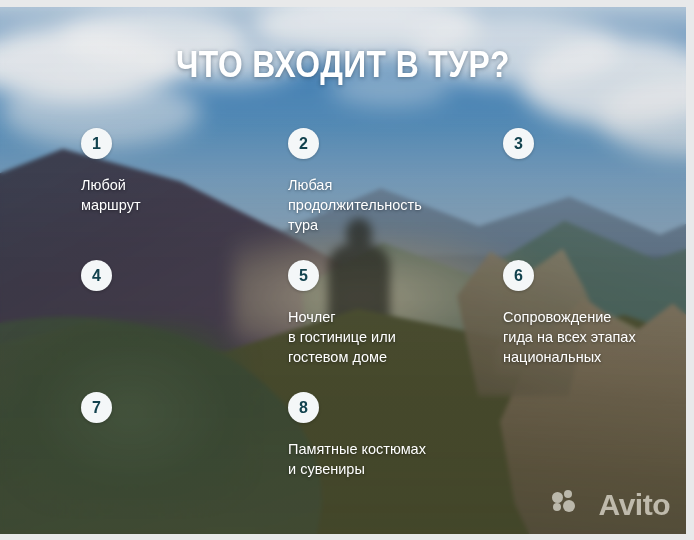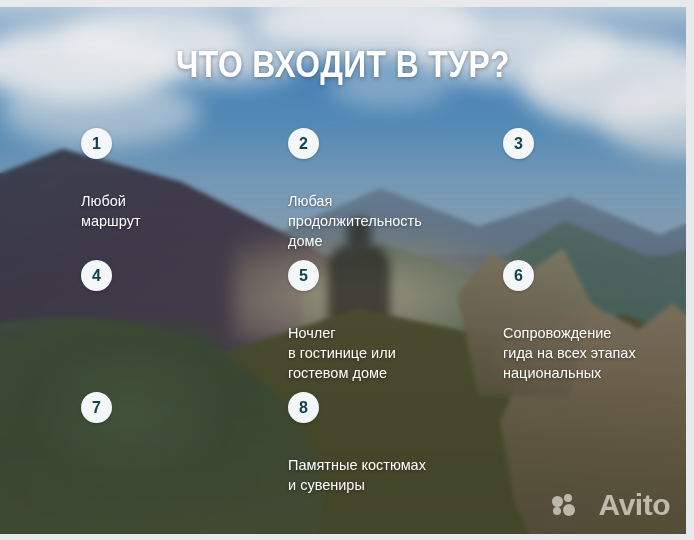--- a/index.html
+++ b/index.html
@@ -279,21 +279,21 @@
     display: flex;
     align-items: center;
     justify-content: center;
     color: #12424e;
     font-size: 16px;
     font-weight: 700;
     line-height: 1;
   }
 
   .item-text {
-    margin-top: 32px;
+    margin-top: 16px;
     color: #ffffff;
     font-size: 14.5px;
     line-height: 20px;
     font-weight: 400;
     text-shadow: 0 1px 3px rgba(0,0,0,0.42);
     white-space: pre-line;
   }
 
   
   .col1 { left: 81px; }
@@ -306,21 +306,21 @@
   .w1 { width: 190px; }
   .w2 { width: 200px; }
   .w3 { width: 180px; }
 
   
   .avito {
     position: absolute;
     right: 16px;
     bottom: 14px;
     display: flex;
-    align-items: center;
+    align-items: flex-start;
     gap: 23px;
     opacity: 0.78;
   }
   .avito-dots {
     position: relative;
     width: 24px;
     height: 22px;
   }
   .avito-dots i {
     position: absolute;
@@ -394,21 +394,21 @@
           <div class="item-text">Любой
 маршрут</div>
         </div>
 
         <div class="item col2 row1 w2">
           <div class="num-badge">
             <span>2</span>
           </div>
           <div class="item-text">Любая
 продолжительность
-доме</div>
+тура</div>
         </div>
 
         <div class="item col3 row1 w3">
           <div class="num-badge">
             <span>3</span>
           </div>
         </div>
 
         <div class="item col1 row2 w1">
           <div class="num-badge">

